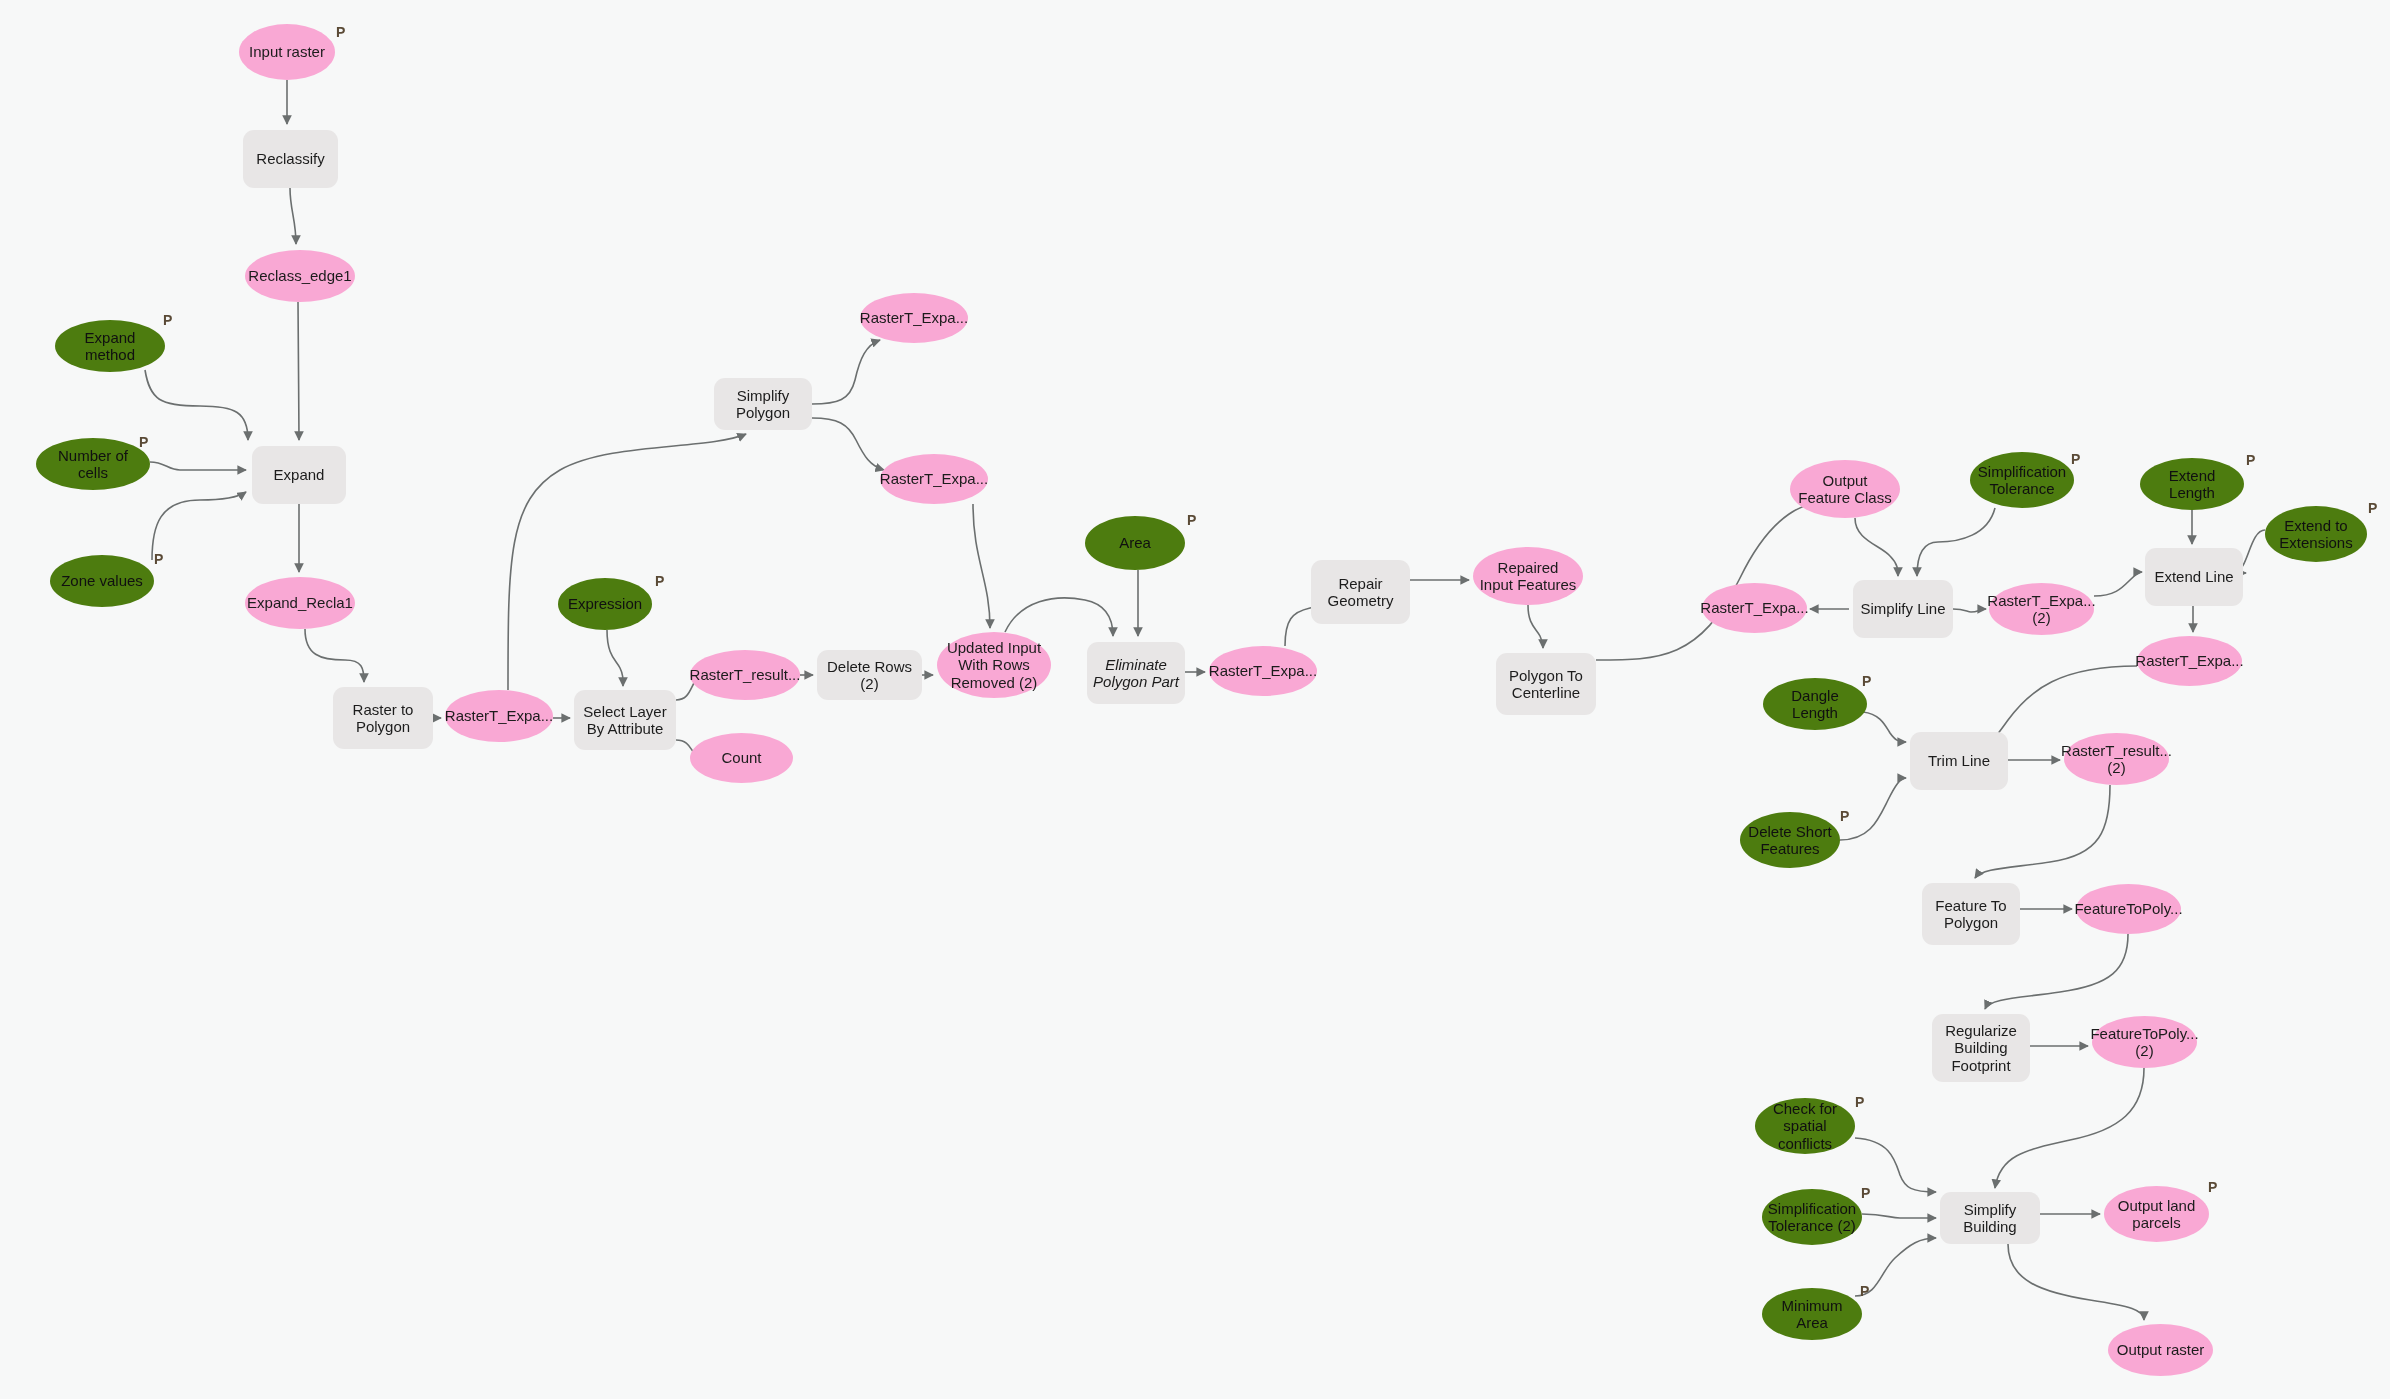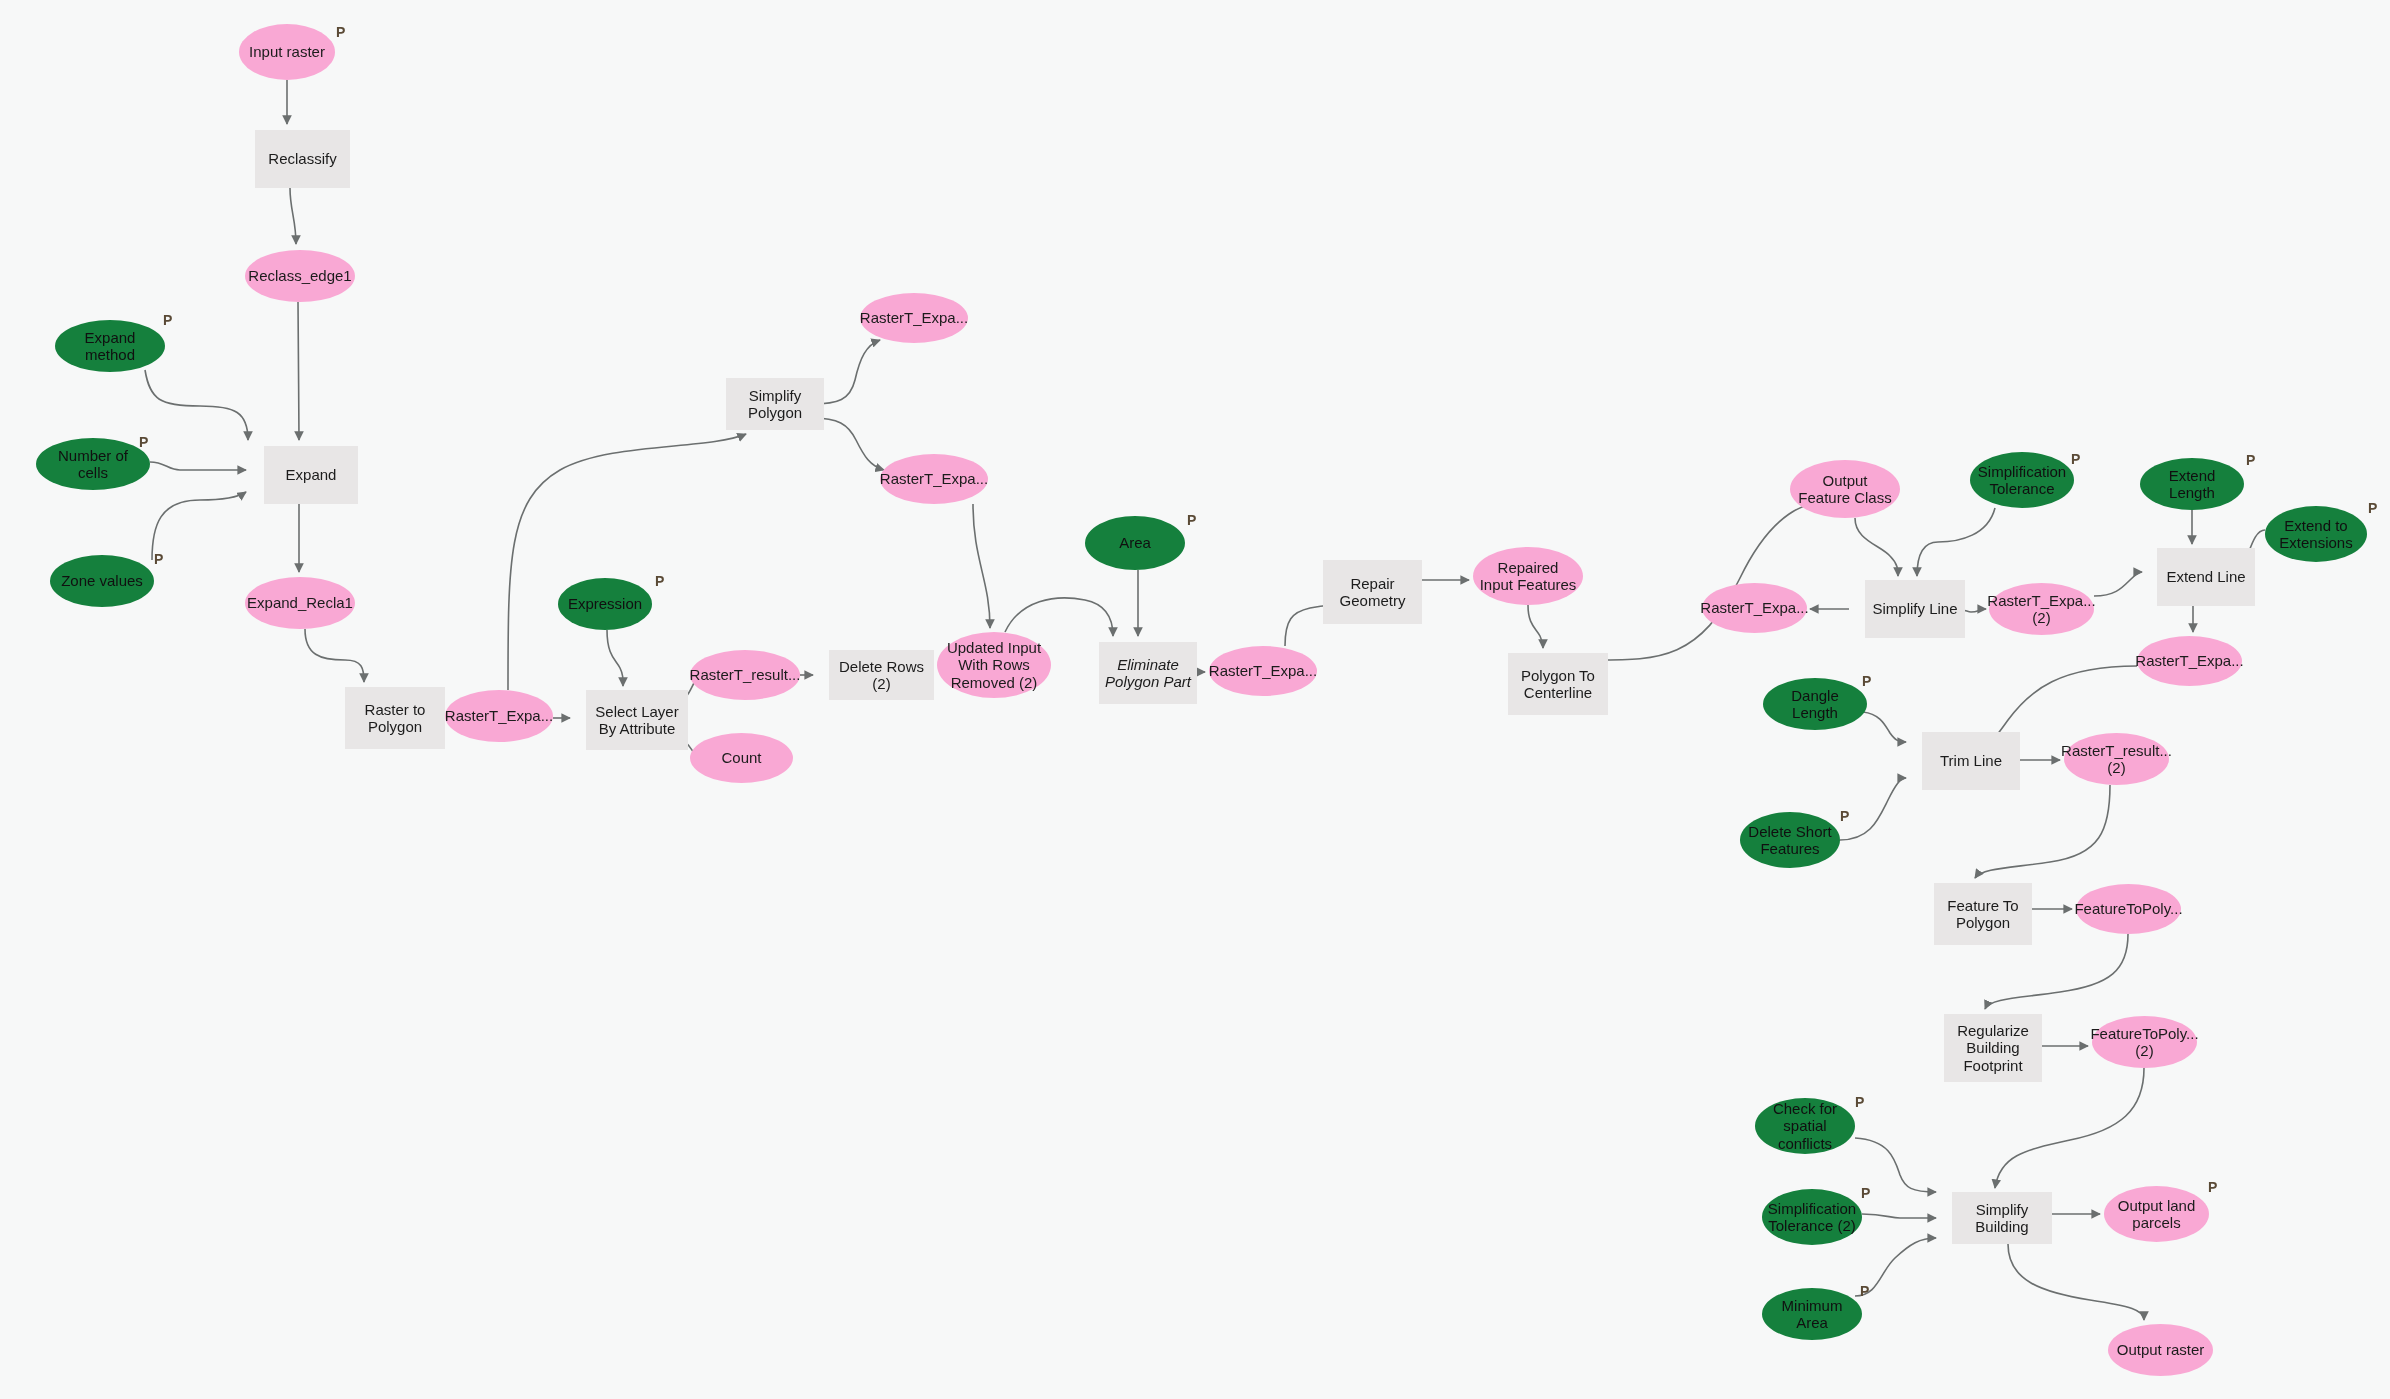--- a/index.html
+++ b/index.html
@@ -30,29 +30,28 @@
     text-align: center;
     color: #1c1c1c;
     font-size: 15px;
     line-height: 1.15;
     box-sizing: border-box;
     padding: 2px 6px;
     z-index: 2;
   }
   .node.tool {
     background: #e8e6e6;
-    border-radius: 0;
-    margin-left: 12px;
+    border-radius: 11px;
   }
   .node.data {
     background: #f9a8d4;
     border-radius: 50%;
   }
   .node.param {
-    background: #15803d;
+    background: #4d7c0f;
     border-radius: 50%;
     color: #101010;
   }
   .pflag {
     position: absolute;
     font-size: 14px;
     font-weight: bold;
     color: #5a4a36;
     font-family: "Liberation Sans", sans-serif;
     z-index: 3;

